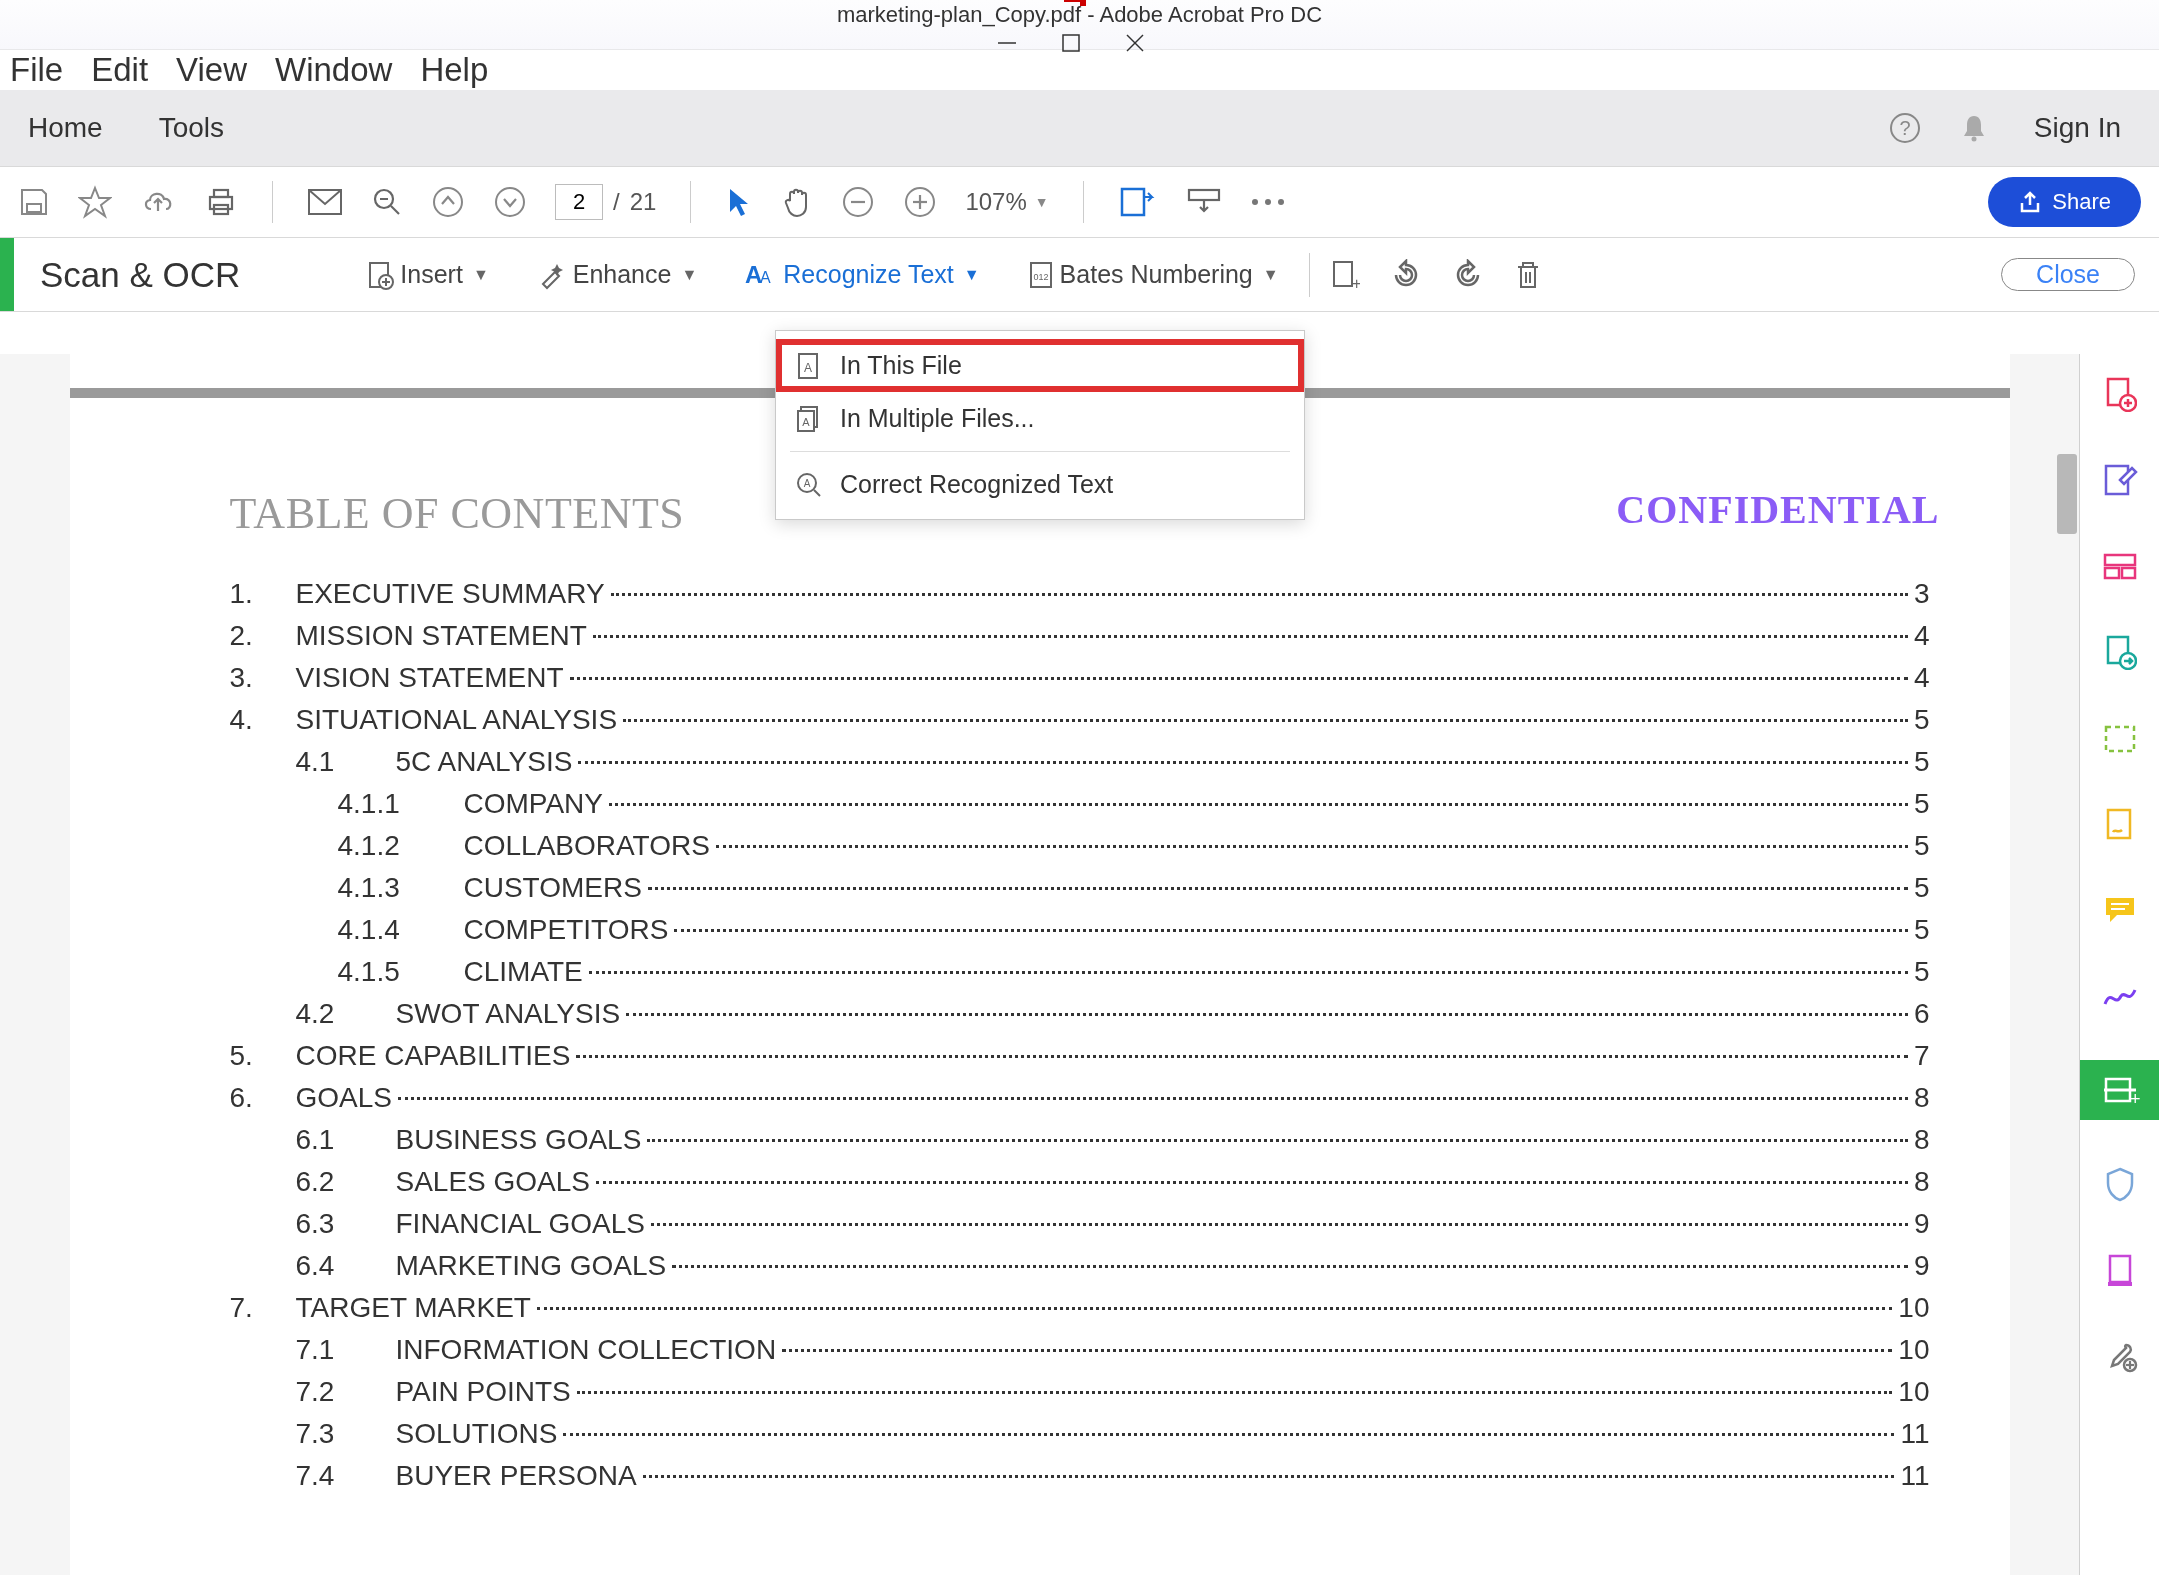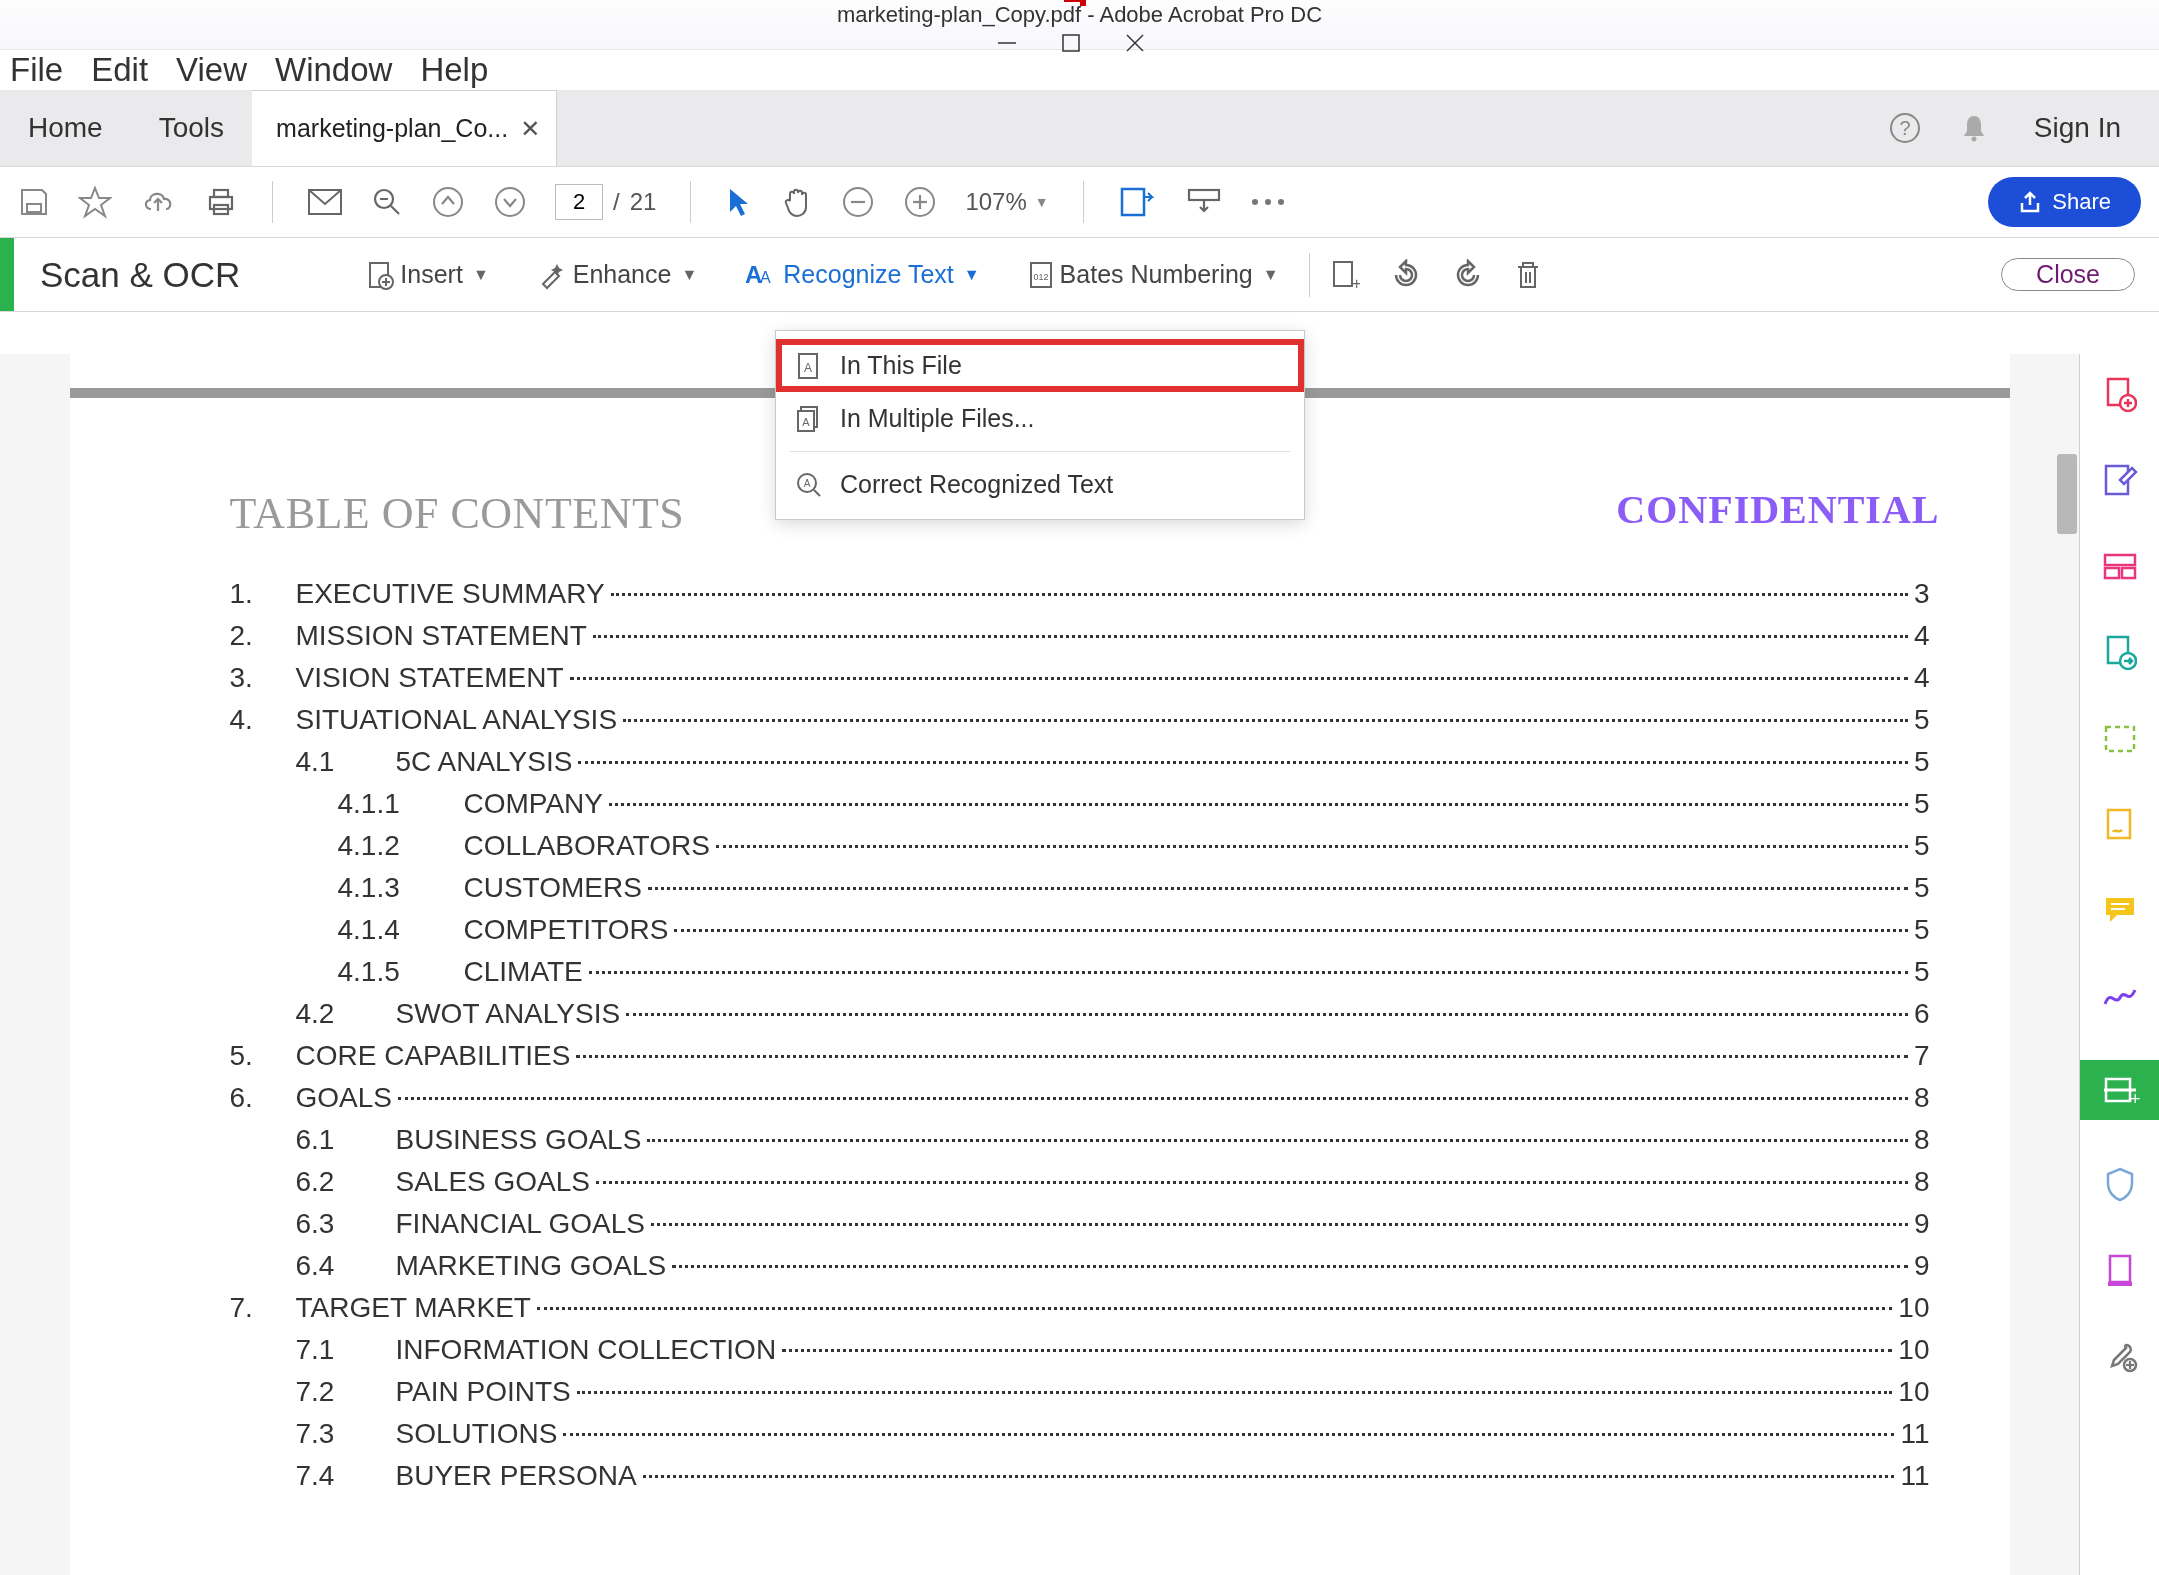--- a/index.html
+++ b/index.html
@@ -40,21 +40,21 @@
 
 .ocrbar{height:74px;border-bottom:1px solid #d9d9d9;display:flex;align-items:center;padding-right:24px;position:relative;}
 .ocrbar .greenstrip{width:14px;height:100%;background:#2bb24f;}
 .ocrbar .lbl{font-size:35px;color:#333;padding:0 26px;}
 .ocrbar .tb{display:flex;align-items:center;gap:6px;font-size:25px;color:#444;padding:6px 10px;}
 .ocrbar .tb .caret{font-size:16px;color:#666;margin-left:4px;}
 .ocrbar .tb.active{color:#1a6fd6;}
 .ocrbar .grp{display:flex;align-items:center;gap:28px;margin-left:90px;}
 .ocrbar .sepv{width:1px;height:44px;background:#ccc;margin:0 20px;}
 .ocrbar .right{margin-left:auto;display:flex;align-items:center;gap:26px;}
-.closebtn{border:1.5px solid #888;border-radius:28px;padding:1px 34px;font-size:25px;color:#701a75;}
+.closebtn{border:1.5px solid #888;border-radius:28px;padding:1px 34px;font-size:25px;color:#3b82f6;}
 
 
 .ddmenu{position:absolute;left:775px;top:330px;width:530px;background:#fff;border:1px solid #c9c9c9;box-shadow:0 4px 16px rgba(0,0,0,.15);padding:8px 0;z-index:100;}
 .dditem{display:flex;align-items:center;gap:18px;padding:12px 20px;font-size:25px;color:#333;}
 .dditem.hl{outline:6px solid #e03030;outline-offset:-6px;}
 .ddsep{height:1px;background:#ddd;margin:6px 14px;}
 .ddico{width:26px;height:26px;display:flex;align-items:center;justify-content:center;color:#666;}
 
 
 .canvas{position:absolute;left:0;top:354px;right:80px;bottom:0;background:#f5f5f5;display:flex;justify-content:center;}
@@ -115,24 +115,20 @@
   <span>File</span>
   <span>Edit</span>
   <span>View</span>
   <span>Window</span>
   <span>Help</span>
 </div>
 
 <div class="tabrow">
   <div class="navlabel">Home</div>
   <div class="navlabel">Tools</div>
-  <div class="doc-tab">
-    <span class="tl">marketing-plan_Co...</span>
-    <span class="x">✕</span>
-  </div>
   <div class="spacer"></div>
   <div class="ricons">
     <span class="ico">
         <svg width="34" height="34">
           <circle cx="17" cy="17" r="14" fill="none" stroke="#888" stroke-width="2"></circle>
           <text x="17" y="24" text-anchor="middle" font-size="20" fill="#888">?</text>
         </svg>
       </span>
     <span class="ico bell">
         <svg width="32" height="32">

